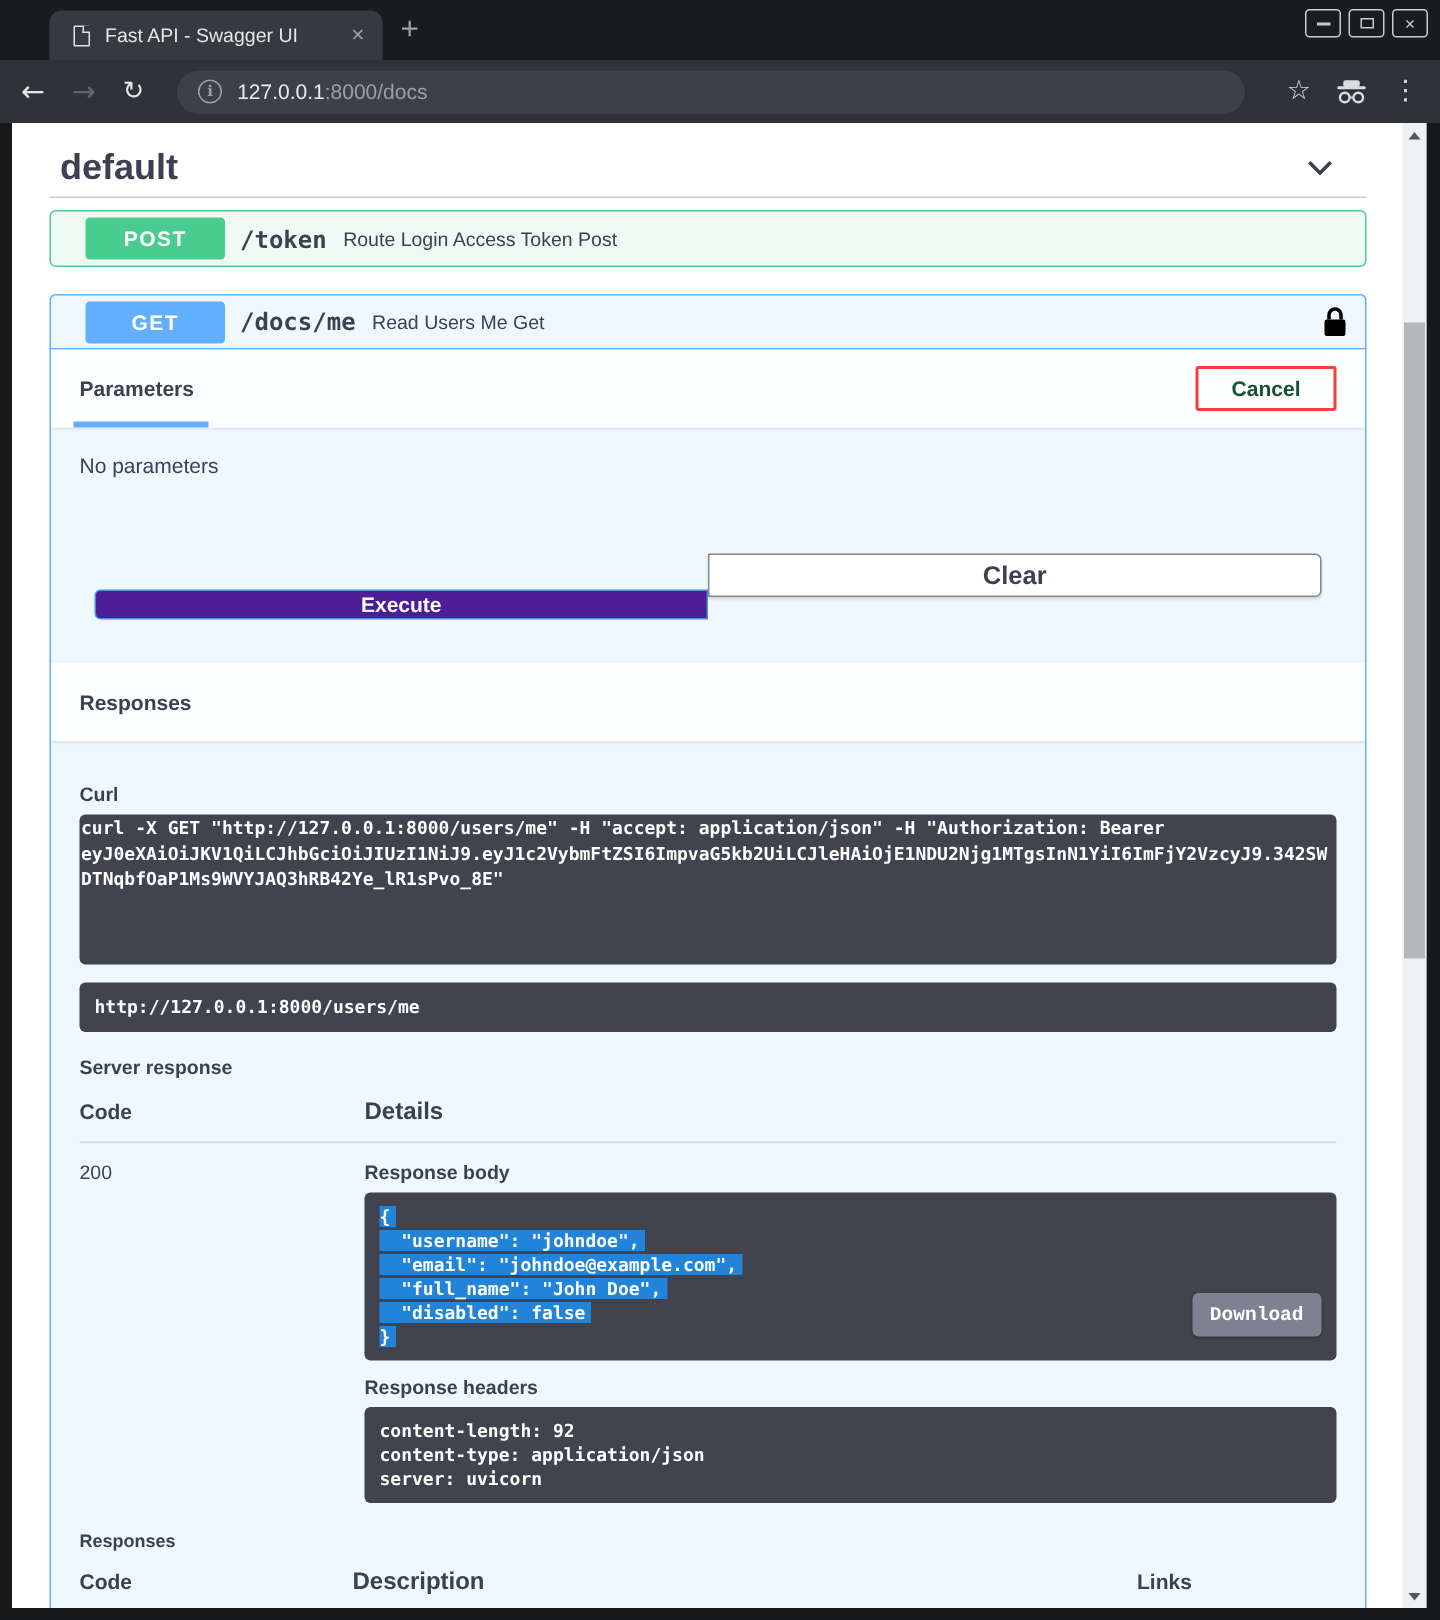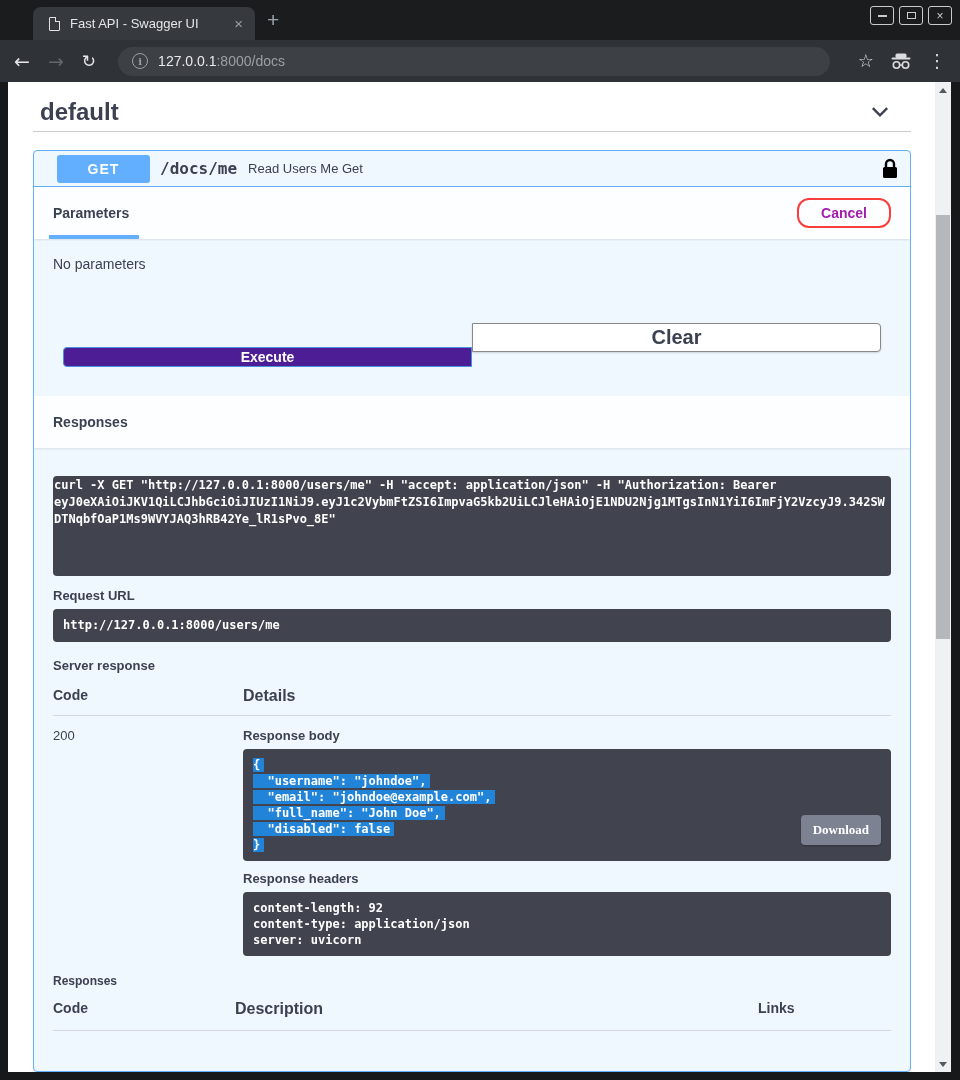--- a/index.html
+++ b/index.html
@@ -66,28 +66,28 @@
   .method.get-badge  { background:#61affe; }
   .op-path { font-family:"DejaVu Sans Mono", monospace; font-weight:700; font-size:16px; color:#3b4151; margin-left:10px; }
   .op-desc { font-size:13px; color:#3b4151; margin-left:11px; }
   .lock-wrap { margin-left:auto; margin-right:12px; display:flex; align-items:center; }
 
   .band { height:52px; background:rgba(255,255,255,.85); box-shadow:0 1px 2px rgba(0,0,0,.1);
           display:flex; align-items:center; justify-content:space-between; padding:0 19px; position:relative; }
   .tab-item { position:relative; height:100%; display:flex; align-items:center; }
   .tab-item .tab-label { font-size:14px; font-weight:700; color:#3b4151; }
   .tab-underline { position:absolute; bottom:0; left:-4px; width:90px; height:4px; background:#61affe; }
-  .btn-cancel { background:transparent; border:2px solid #f93e3e; color:#a21caf; font-weight:700;
-                font-size:14px; padding:5px 22px; border-radius:12px; font-family:inherit; }
+  .btn-cancel { background:transparent; border:2px solid #f93e3e; color:#14532d; font-weight:700;
+                font-size:14px; padding:5px 22px; border-radius:2px; font-family:inherit; }
 
   .no-params { padding:17px 0 0 19px; font-size:14px; color:#3b4151; }
   .exec-row { display:flex; padding:0 29px; margin-top:51px; }
   .btn-execute { flex:1; height:20px; background:#4c1d95; color:#fff; font-weight:700; font-size:14px;
                  border:1px solid #4990e2; border-radius:4px 0 0 4px; font-family:inherit;margin-top:24px; }
-  .btn-clear { flex:1; height:29px; background:#fff; color:#3b4151; font-weight:700; font-size:20px;
+  .btn-clear { flex:1; height:29px; background:#fff; color:#3b4151; font-weight:700; font-size:17px;
                border:1px solid #888; border-radius:0 4px 4px 0; font-family:inherit; box-shadow:0 1px 2px rgba(0,0,0,.15); }
   .responses-band { margin-top:29px; }
   .band-title { font-size:14px; font-weight:700; color:#3b4151; }
 
   .resp-content { padding:28px 19px 40px 19px; }
   .lbl { font-size:13px; font-weight:700; color:#3b4151; margin-bottom:6px; }
   .dark { background:#41444e; border-radius:4px; color:#fff;
           font-family:"DejaVu Sans Mono", monospace; font-size:12px; font-weight:700; line-height:1.4; }
   .curl { padding:1px; min-height:100px; white-space:pre-wrap; word-wrap:break-word; margin-bottom:12px; }
   .requrl { padding:8px 10px; margin-bottom:16px; white-space:pre; }
@@ -98,21 +98,21 @@
   .th-lg { font-size:14px; font-weight:700; color:#3b4151; }
   .th-sm { font-size:16px; font-weight:700; color:#3b4151; align-self:end; }
   .tbl-row { display:grid; padding-top:12px; }
   .code-cell { font-size:13px; color:#3b4151; }
 
   .body-block { position:relative; padding:8px 10px; }
   .codeline { white-space:pre; height:16px; line-height:16px; }
   .sel { background:#2284d8; padding-right:4px; }
   .btn-download { position:absolute; right:10px; bottom:16px; background:#7d8293; color:#fff;
                   font-weight:700; font-size:13px; padding:7px 12px; border:none; border-radius:4px;
-                  font-family:Liberation Serif, serif; box-shadow:0 1px 2px rgba(0,0,0,.25); }
+                  font-family:Liberation Mono, monospace; box-shadow:0 1px 2px rgba(0,0,0,.25); }
   .headers-block { padding:8px 10px; margin-bottom:0; }
   .mt8 { margin-top:10px; }
   .blk-gap { margin-top:6px; }
   .resp-doc { margin-top:18px; margin-bottom:0; font-size:12px; }
 </style>
 </head>
 <body>
 
 <div class="titlebar">
   <div class="tab">
@@ -156,20 +156,27 @@
 <div class="content-row">
   <div class="page">
 
     <div class="tag-head">
       <h3>default</h3>
       <svg width="22" height="22" viewBox="0 0 20 20">
         <path d="M3.5 6.5 L10 13 L16.5 6.5" fill="none" stroke="#3b4151" stroke-width="2.2"></path>
       </svg>
     </div>
 
+    <div class="opblock post">
+      <div class="summary">
+        <span class="method post-badge">POST</span>
+        <span class="op-path">/token</span>
+        <span class="op-desc">Route Login Access Token Post</span>
+      </div>
+    </div>
 
     <div class="opblock get">
       <div class="summary">
         <span class="method get-badge">GET</span>
         <span class="op-path">/docs/me</span>
         <span class="op-desc">Read Users Me Get</span>
         <span class="lock-wrap">
           <svg width="16" height="21" viewBox="0 0 16 21">
             <rect x="1" y="9" width="14" height="11" rx="1.5" fill="#000"></rect>
             <path d="M4 9 V6 a4 4 0 0 1 8 0 V9" fill="none" stroke="#000" stroke-width="2.4"></path>
@@ -190,23 +197,23 @@
       <div class="exec-row">
         <button class="btn-execute">Execute</button>
         <button class="btn-clear">Clear</button>
       </div>
 
       <div class="band responses-band">
         <span class="band-title">Responses</span>
       </div>
 
       <div class="resp-content">
+        <div class="lbl">Curl</div>
         <pre class="dark curl">curl -X GET "http://127.0.0.1:8000/users/me" -H "accept: application/json" -H "Authorization: Bearer eyJ0eXAiOiJKV1QiLCJhbGciOiJIUzI1NiJ9.eyJ1c2VybmFtZSI6ImpvaG5kb2UiLCJleHAiOjE1NDU2Njg1MTgsInN1YiI6ImFjY2VzcyJ9.342SWDTNqbfOaP1Ms9WVYJAQ3hRB42Ye_lR1sPvo_8E"</pre>
 
-        <div class="lbl">Request URL</div>
         <pre class="dark requrl">http://127.0.0.1:8000/users/me</pre>
 
         <div class="lbl">Server response</div>
 
         <div class="tbl-head t1">
           <span class="th-lg">Code</span>
           <span class="th-sm">Details</span>
         </div>
 
         <div class="tbl-row t1">

